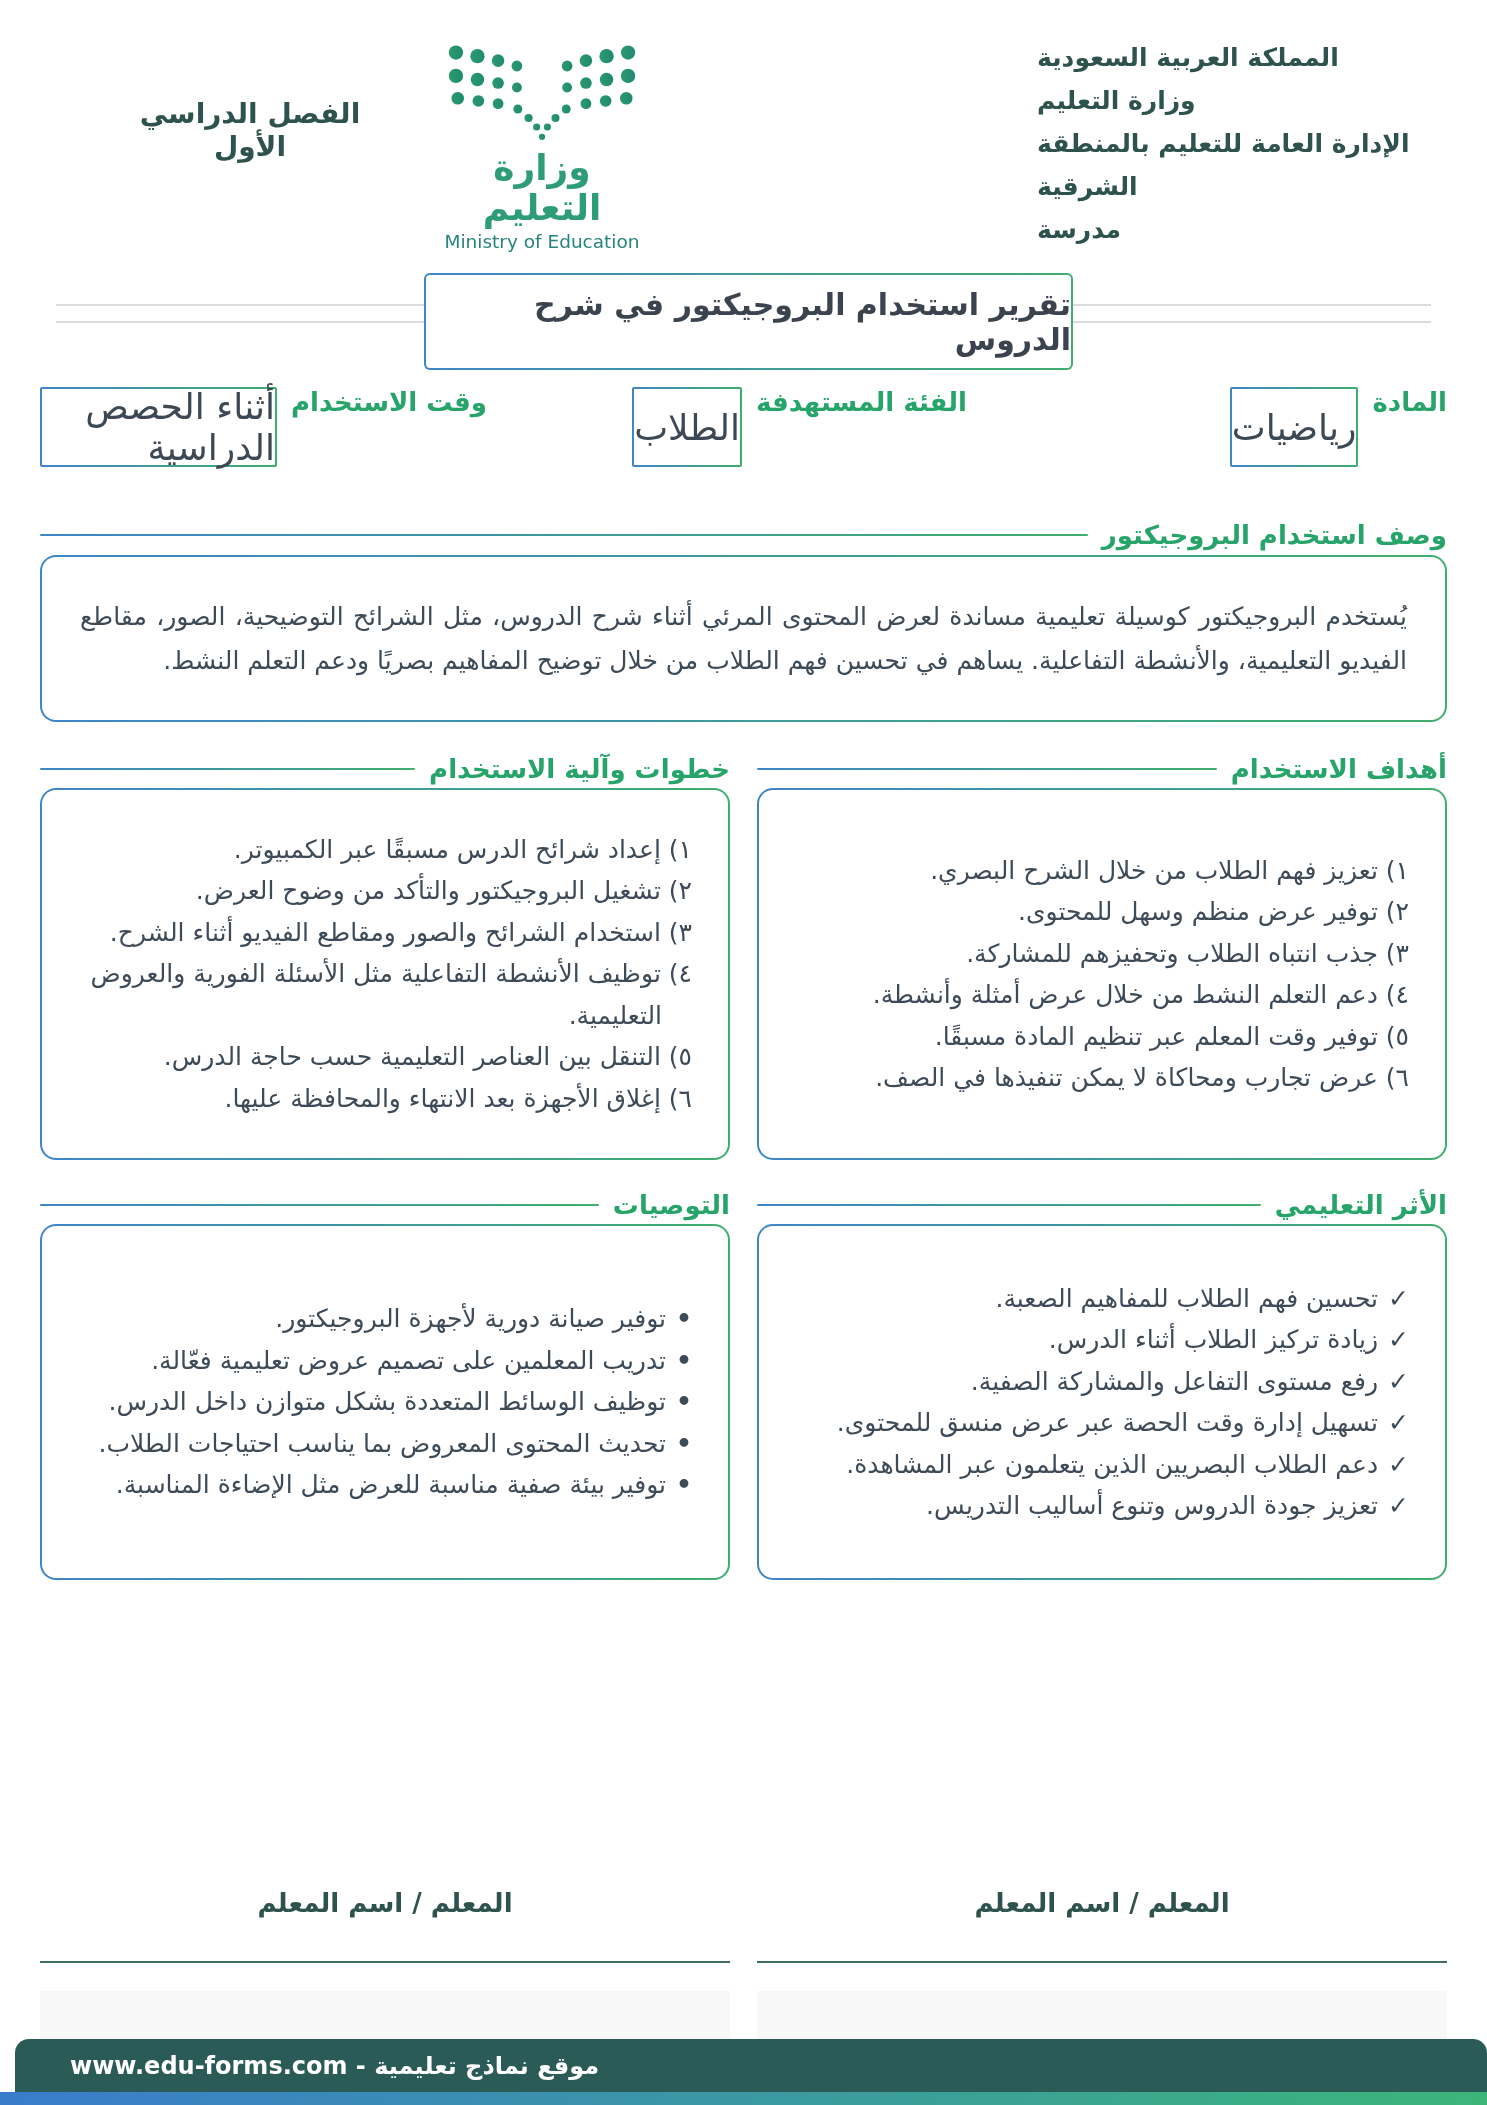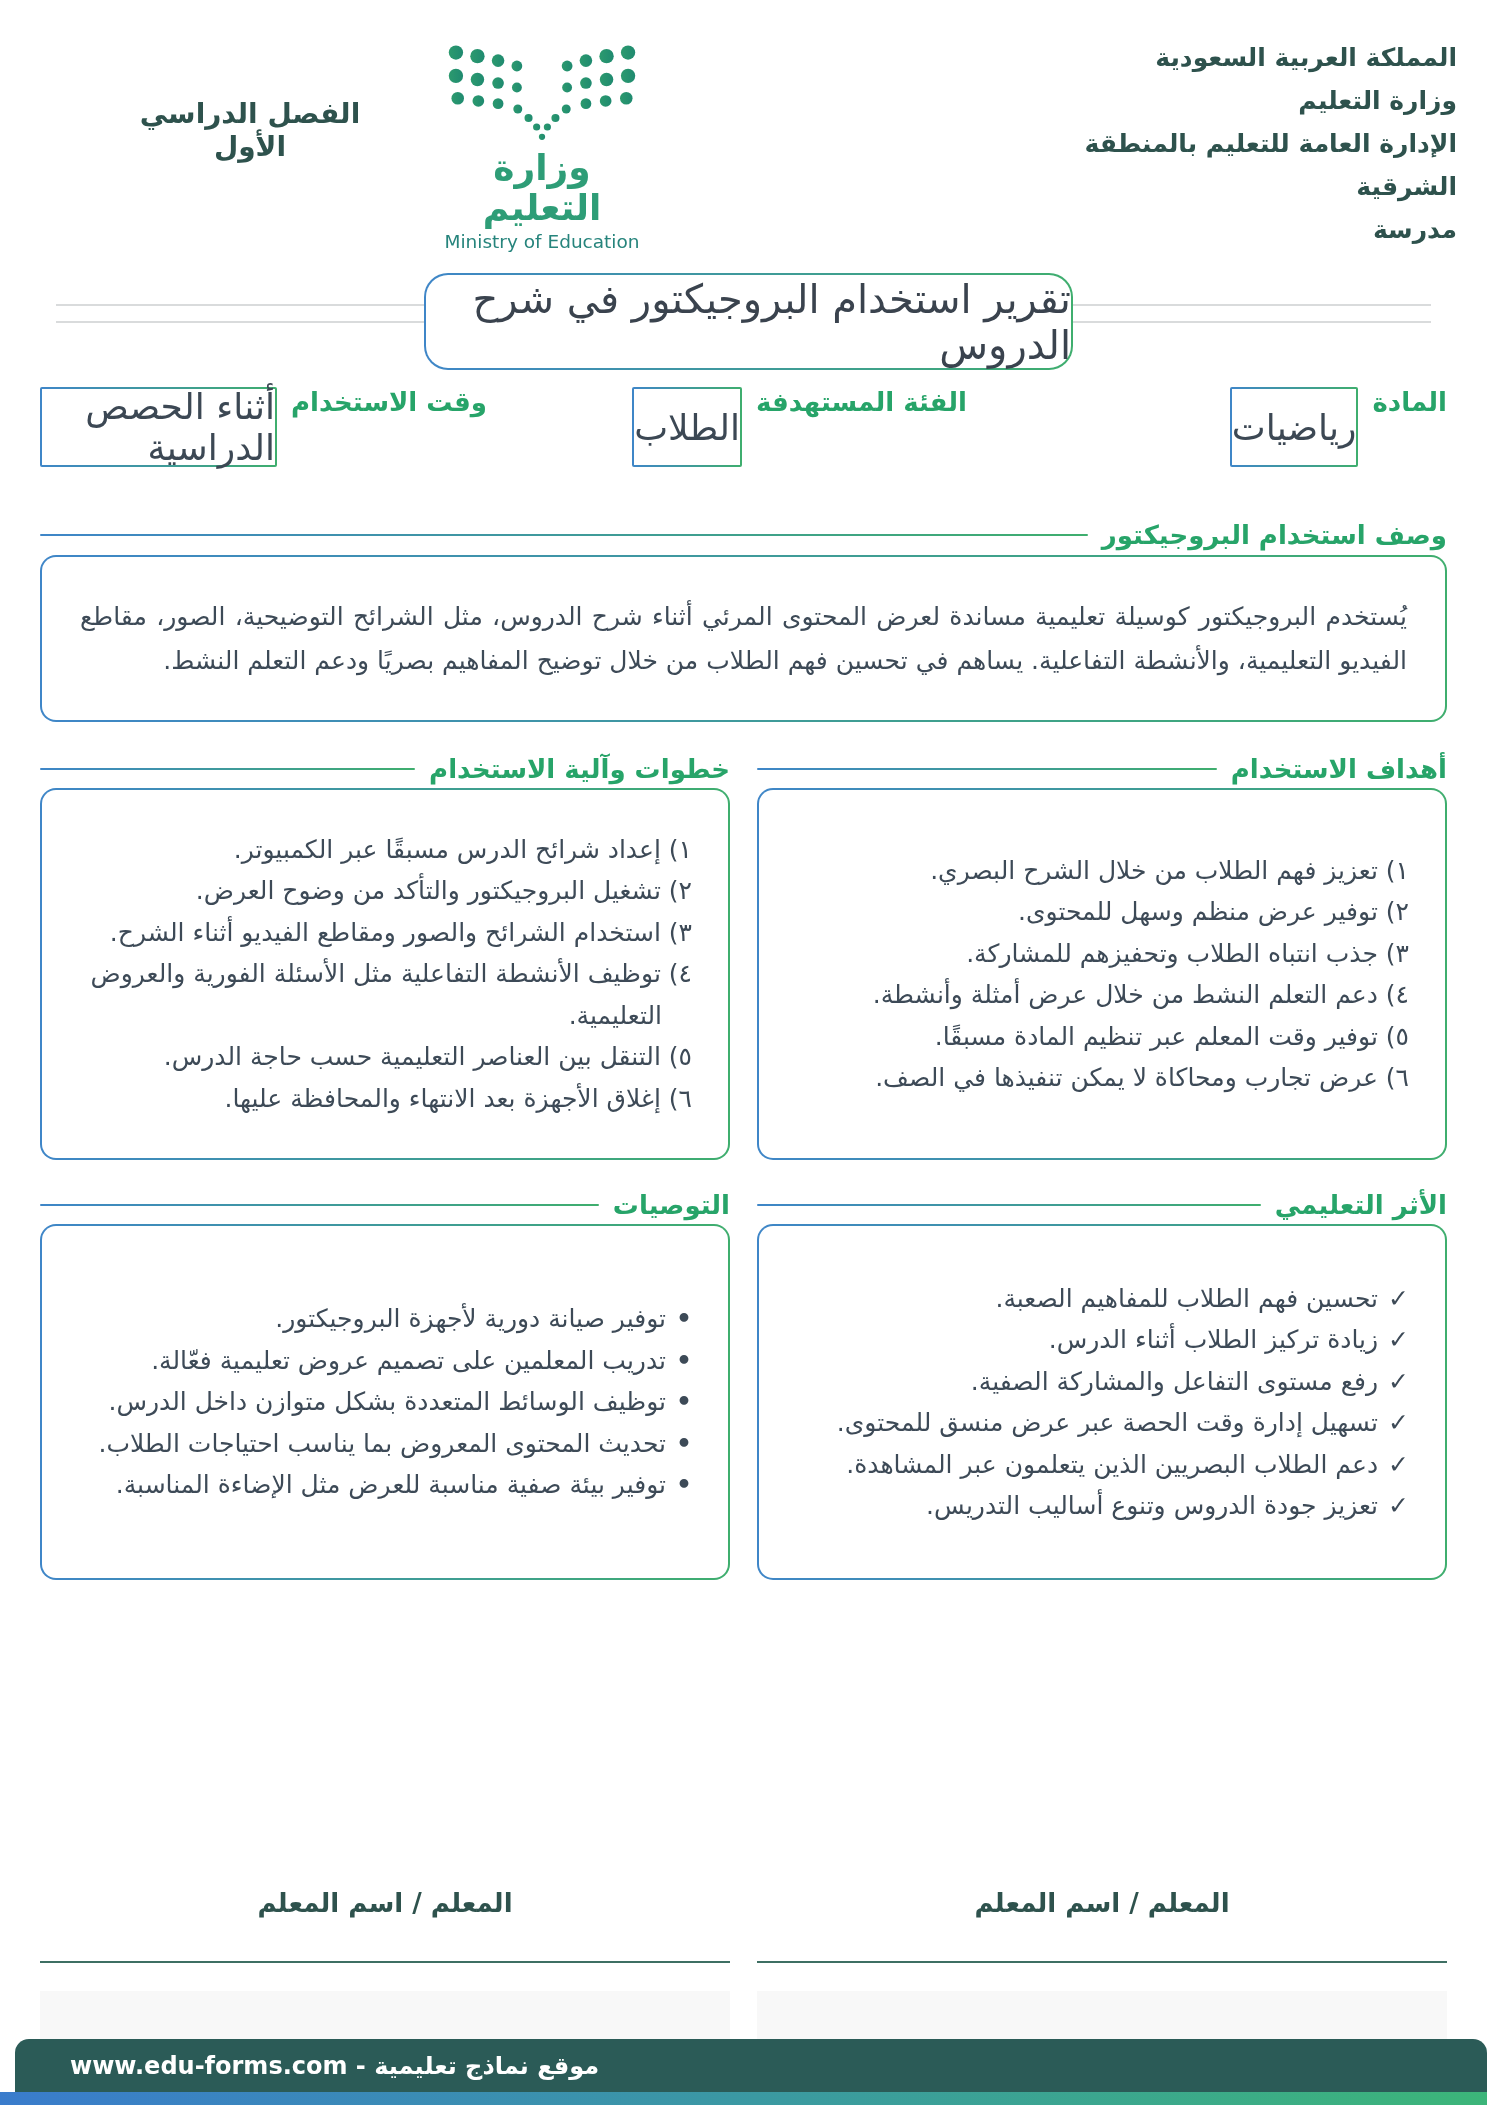--- a/index.html
+++ b/index.html
@@ -5,37 +5,37 @@
   :root{
     --green:#27a469; --blue:#3f86c8; --greenb:#3fae6e;
     --teal:#2e524d; --text:#3d4a57; --linegray:#d9dbdc;
     --footer:#2b5b57; --sigbox:#f8f8f8; --logogreen:#2e9d77; --logoteal:#26847c;
   }
   html,body{margin:0;padding:0;background:#ffffff;}
   body{font-family:"DejaVu Sans","Liberation Sans",sans-serif;}
   .page{position:relative;width:1487px;height:2105px;background:#fff;overflow:hidden;direction:rtl;}
 
   
-  .hdr-right{position:absolute;top:36px;right:30px;width:420px;text-align:right;
+  .hdr-right{position:absolute;top:36px;right:30px;width:420px;text-align:left;
     color:var(--teal);font-weight:bold;font-size:25px;line-height:1.72;}
   .logo{position:absolute;top:40px;left:437px;width:210px;text-align:center;}
   .logo svg{display:block;margin:0 auto;}
   .logo-ar{font-size:36px;font-weight:bold;color:var(--logogreen);line-height:1.1;margin-top:4px;letter-spacing:1px;}
   .logo-en{font-size:18.5px;color:var(--logoteal);margin-top:4px;direction:ltr;}
   .semester{position:absolute;top:97px;left:105px;width:290px;text-align:center;
     color:var(--teal);font-weight:bold;font-size:28px;}
 
   
   .hline{position:absolute;left:56px;right:56px;height:2px;background:var(--linegray);}
   .hline1{top:304px;} .hline2{top:321px;}
   .title-box{position:absolute;top:273px;left:424px;width:645px;height:93px;
-    border:2.5px solid transparent;border-radius:24px;
+    border:2.5px solid transparent;border-radius:6px;
     background:linear-gradient(#fff,#fff) padding-box,linear-gradient(90deg,var(--blue),var(--greenb)) border-box;
     display:flex;align-items:center;justify-content:center;
-    font-size:40px;color:#3a434e;font-weight:400;}
+    font-size:30px;color:#3a434e;font-weight:700;}
 
   
   .gbox{border:2px solid transparent;border-radius:16px;box-sizing:border-box;
     background:linear-gradient(#fff,#fff) padding-box,linear-gradient(90deg,var(--blue),var(--greenb)) border-box;}
   .slabel{display:flex;align-items:center;gap:14px;height:34px;
     color:var(--green);font-weight:bold;font-size:26px;white-space:nowrap;}
   .lline{flex:1;height:2px;background:linear-gradient(90deg,var(--blue),var(--greenb));border-radius:1px;}
 
   
   .fields{position:absolute;top:385px;left:40px;right:40px;display:flex;gap:33px;}

